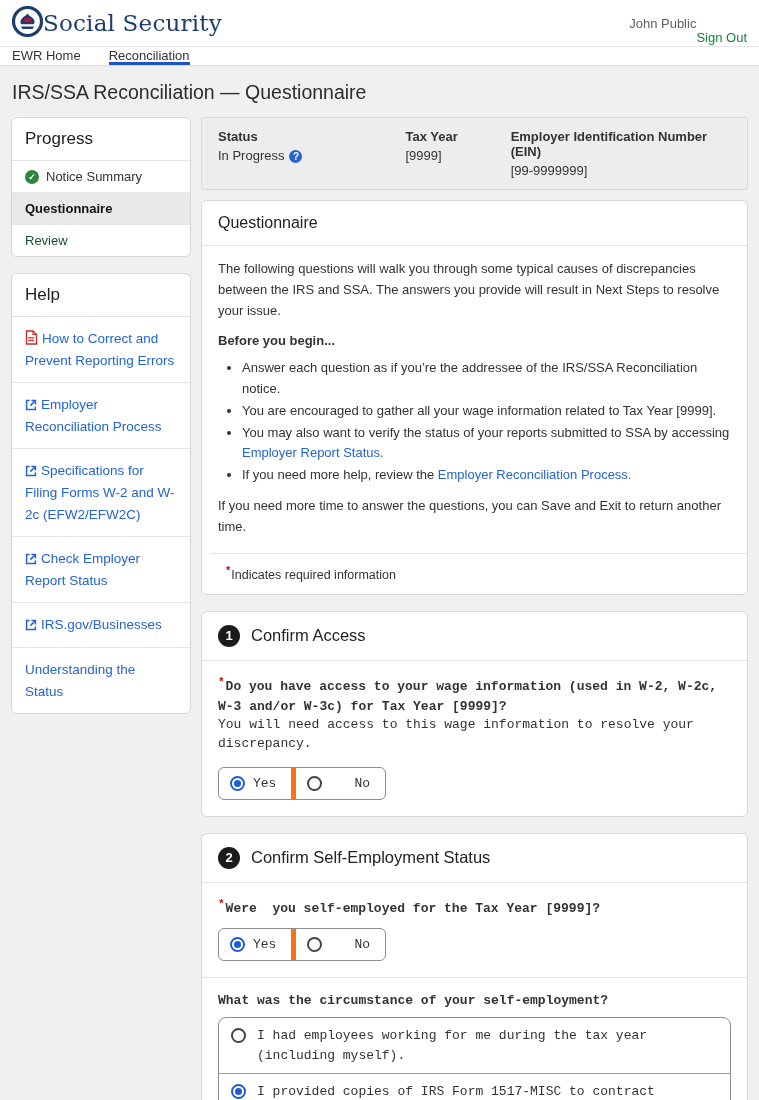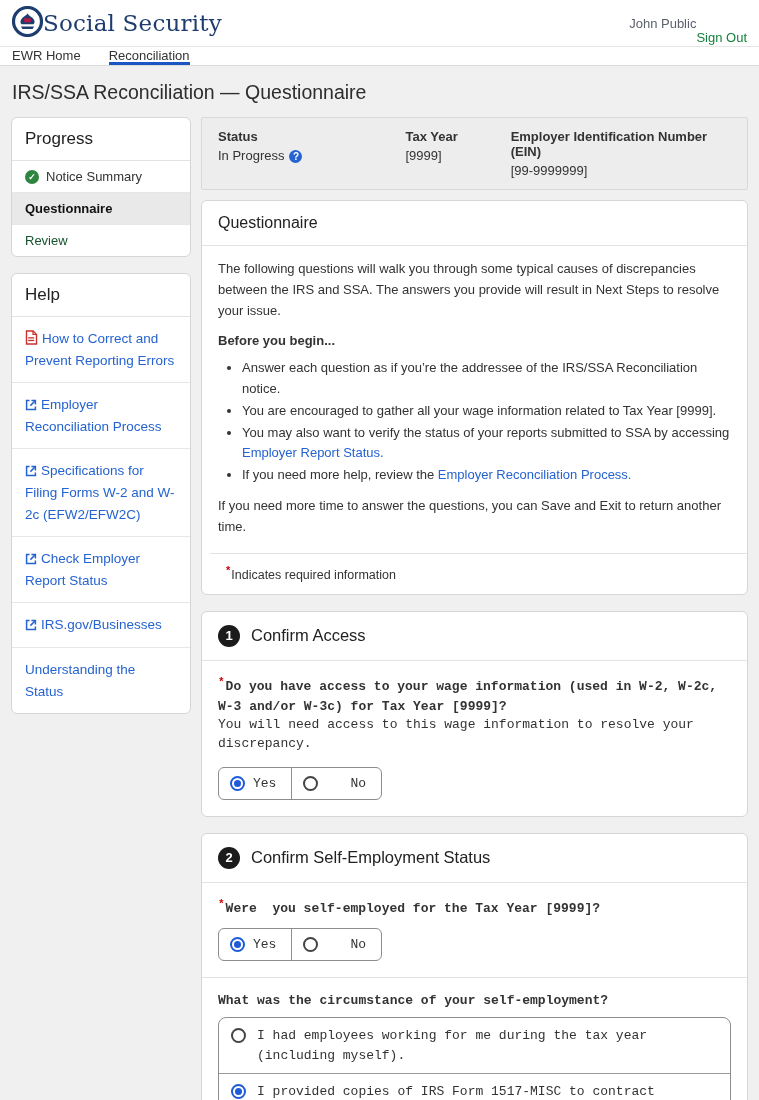--- a/index.html
+++ b/index.html
@@ -93,21 +93,21 @@
   .num-badge {
     width: 22px; height: 22px; flex: none; border-radius: 50%; background: #1b1b1b;
     color: #fff; font-size: 13px; font-weight: bold;
     display: flex; align-items: center; justify-content: center;
   }
   .question { font-weight: bold; line-height: 1.5; white-space: pre-wrap; }
   .q-help-text { line-height: 1.45; margin-bottom: 9px; }
 
   .yesno { display: inline-flex; border: 1px solid #8d8d8d; border-radius: 6px; background: #fff; margin-top: 4px; }
   .yn-cell { display: flex; align-items: center; gap: 8px; padding: 8px 15px 8px 11px; }
-  .yn-cell + .yn-cell { border-left: 1px solid #f97316; gap: 32px; }
+  .yn-cell + .yn-cell { border-left: 5px solid #f97316; gap: 32px; }
   .radio {
     width: 15px; height: 15px; flex: none; border: 2px solid #444; border-radius: 50%;
     position: relative; background: #fff;
   }
   .radio.sel { border-color: #1d5bd8; }
   .radio.sel::after { content: ""; position: absolute; inset: 2px; background: #1d5bd8; border-radius: 50%; }
 
   .sub-block { padding: 13px 16px 16px; font-family: Liberation Mono, monospace; }
   .sub-block.bordered { border-top: 1px solid #e3e3e3; }
   .options { border: 1px solid #8d8d8d; border-radius: 8px; background: #fff; margin-top: 7px; overflow: hidden; }

